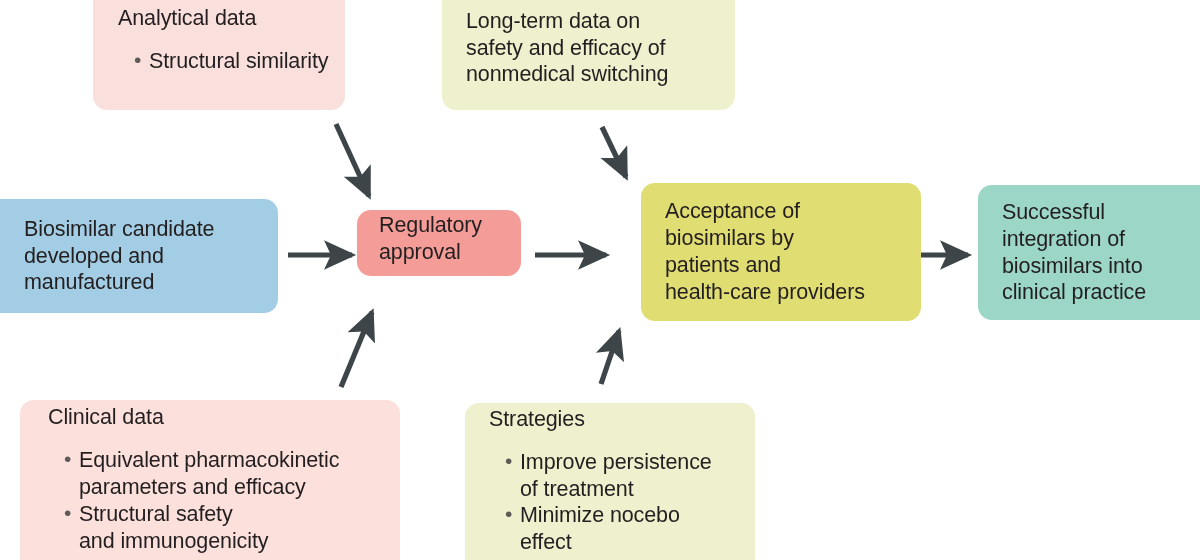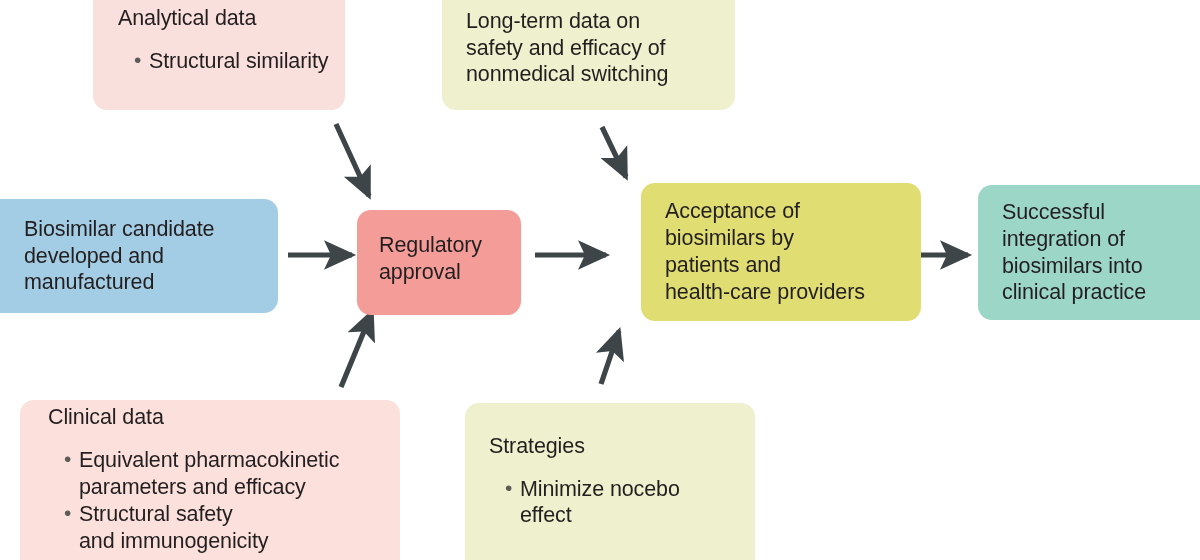--- a/index.html
+++ b/index.html
@@ -50,21 +50,21 @@
     left: 0;
     top: -1px;
     color: #5d5a58;
     font-size: 21px;
   }
 
   
   #node-analytical  { left: 93px;  top: -14px;  width: 252px; height: 124px; padding: 0 0 0 25px; }
   #node-longterm    { left: 442px; top: -14px;  width: 293px; height: 124px; padding: 0 0 0 24px; }
   #node-candidate   { left: -20px; top: 199px;  width: 298px; height: 114px; padding: 0 0 0 44px; }
-  #node-regulatory  { left: 357px; top: 210px;  width: 164px; height: 105px;  padding: 0 0 8px 22px; }
+  #node-regulatory  { left: 357px; top: 210px;  width: 164px; height: 66px;  padding: 0 0 8px 22px; }
   #node-acceptance  { left: 613px; top: 183px;  width: 280px; height: 138px; padding: 0 0 0 24px; margin-left: 28px; }
   #node-successful  { left: 978px; top: 185px;  width: 242px; height: 135px; padding: 0 0 0 24px; }
   #node-clinical    { left: 20px;  top: 400px;  width: 380px; height: 175px; padding: 0 0 0 28px; }
   #node-strategies  { left: 465px; top: 403px;  width: 290px; height: 172px; padding: 0 0 0 24px; }
 
   #arrow-layer {
     position: absolute;
     left: 0; top: 0;
     width: 1200px;
     height: 560px;
@@ -142,18 +142,20 @@
       <li>Equivalent pharmacokinetic
 parameters and efficacy</li>
       <li>Structural safety
 and immunogenicity</li>
     </ul>
   </div>
 
   <div class="node" id="node-strategies" style="background-color: rgb(239, 240, 205);">
     <div class="title">Strategies</div>
     <ul>
+      <li>Improve persistence
+of treatment</li>
       <li>Minimize nocebo
 effect</li>
     </ul>
   </div>
 
 </div>
 
 </body></html>

